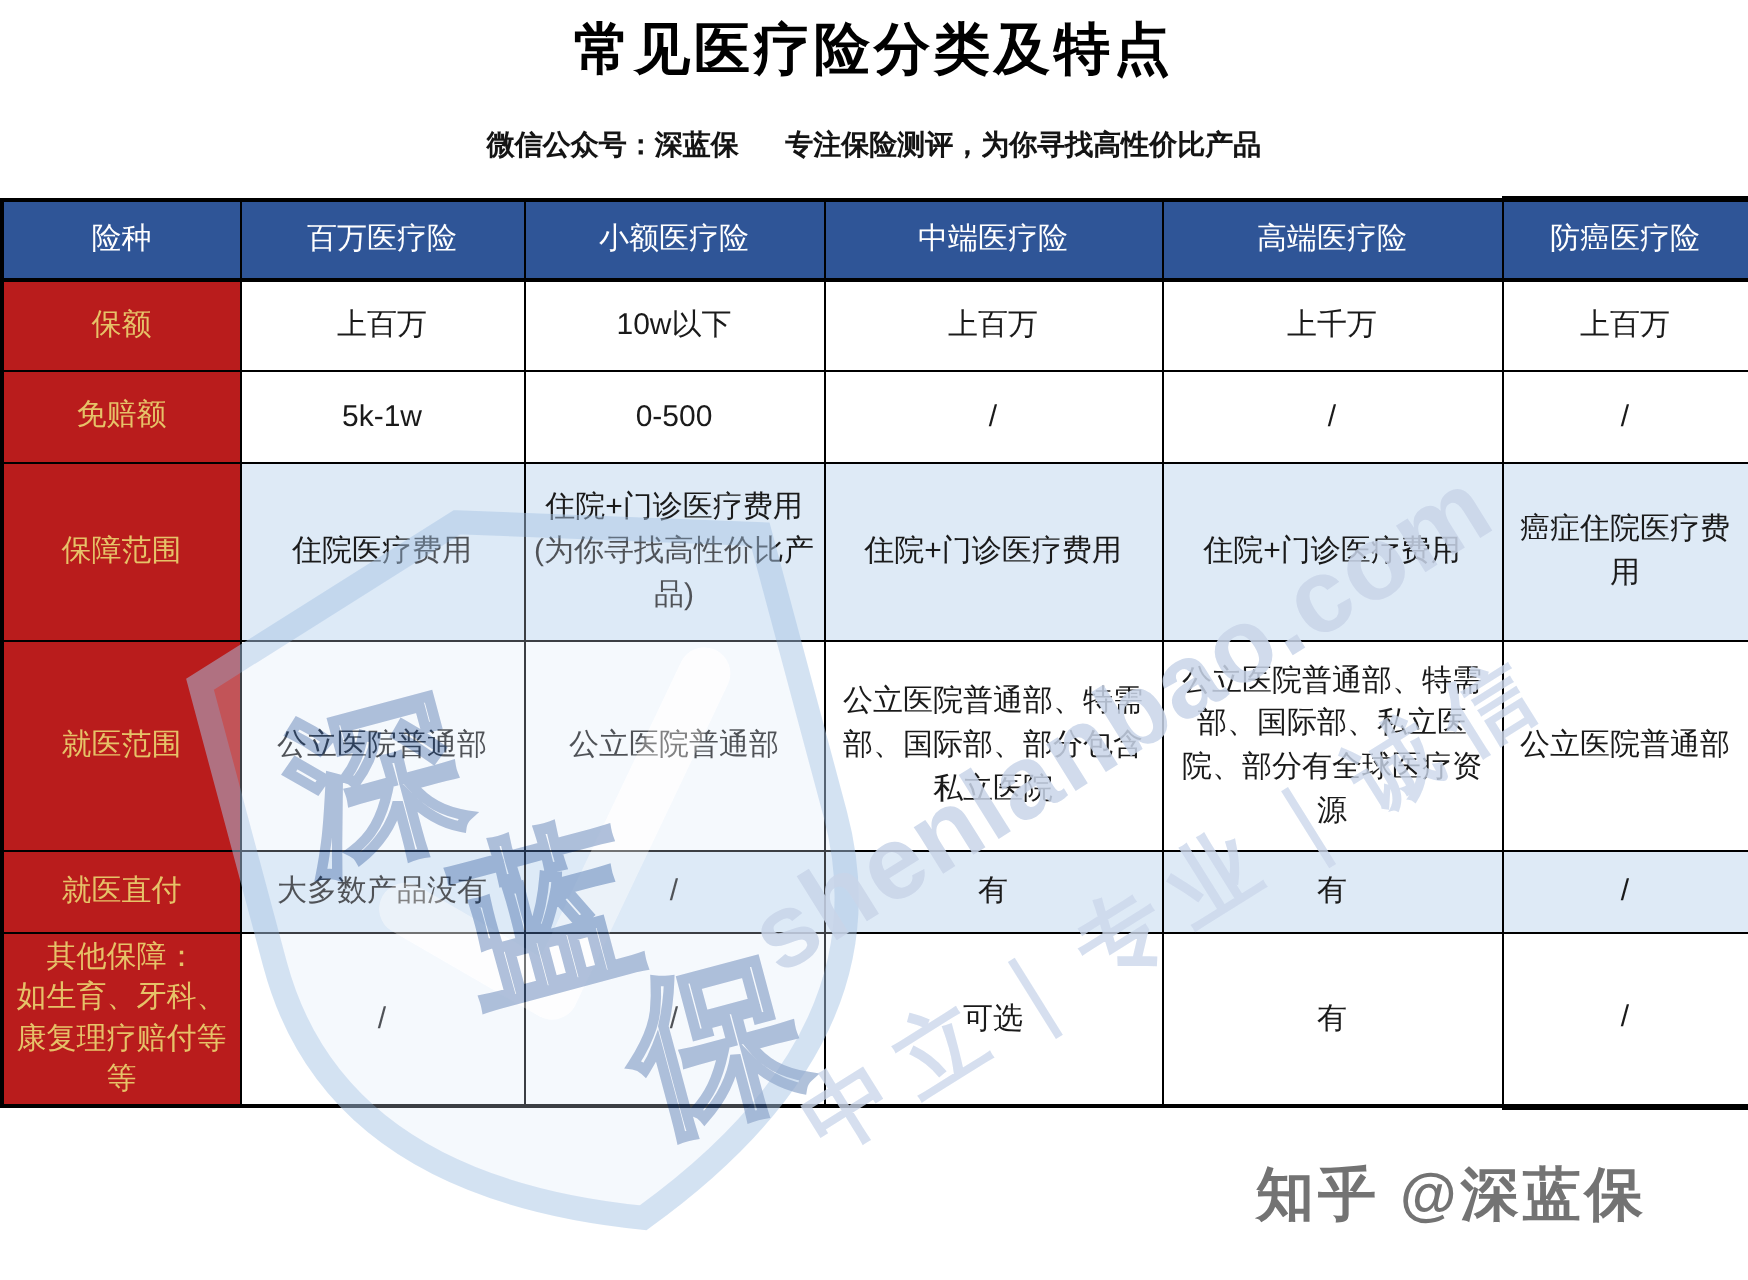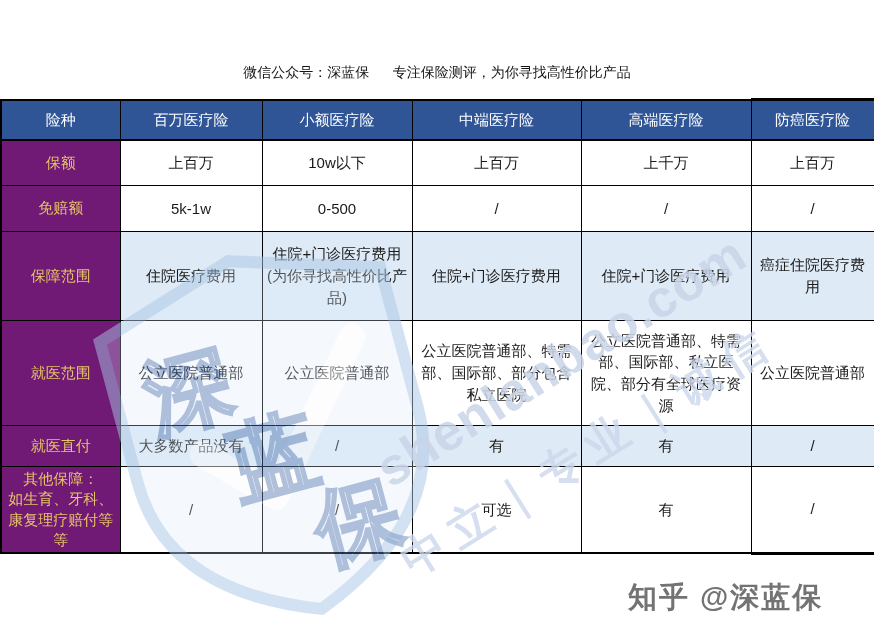--- a/index.html
+++ b/index.html
@@ -8,38 +8,38 @@
     position:relative; width:874px; height:640px; background:#ffffff;
     overflow:hidden; font-family:"Liberation Sans","DejaVu Sans",sans-serif;
   }
   .title {
     position:absolute; top:6px; left:0; width:100%;
     text-align:center; font-size:28px; font-weight:bold; color:#000;
     letter-spacing:2px;
   }
   .subtitle {
     position:absolute; top:64px; left:0; width:100%;
-    text-align:center; font-size:14px; color:#141414; white-space:pre;
+    text-align:center; font-size:14px; color:#141414; white-space:pre;font-weight:bold;
   }
   table.ins {
     position:absolute; top:98px; left:0; width:874px;
     border-collapse:collapse; table-layout:fixed;
     border:2px solid #000;
   }
   .ins th, .ins td {
     border:1px solid #000; text-align:center; vertical-align:middle;
     font-size:15px; color:#1a1a1a; padding:2px 4px; line-height:1.45;
     overflow:hidden;
   }
   .ins th {
     background:#2F5597; color:#ffffff; font-weight:normal;
     border-bottom:2px solid #000;
   }
   .ins td.row-label {
-    background:#701a75; color:#E6C268; white-space:pre-line; line-height:1.35;margin-top:45px;
+    background:#b91c1c; color:#E6C268; white-space:pre-line; line-height:1.35;margin-top:45px;
   }
   .ins tr.alt td:not(.row-label) { background:#DEEAF6; }
   .ins .hl { border-left:1px solid #3b82f6; border-right:3px solid #000; }
   .ins thead .hl { border-top:3px solid #000; }
   .ins tr.last .hl { border-bottom:3px solid #000; }
 
   .wm { position:absolute; pointer-events:none; user-select:none; }
   .wm-domain {
     left:365px; top:448px; transform:rotate(-32deg); transform-origin:0 0;
     font-size:52px; font-weight:bold; color:#c9d5e9; opacity:.85;
@@ -55,20 +55,21 @@
     left:628px; top:578px; font-size:29px; font-weight:bold;
     color:#737373; letter-spacing:2px; white-space:nowrap;
     text-shadow:1px 1px 0 #ffffff;
   }
 </style>
 </head>
 <body>
 
 <div class="page">
 
+  <div class="title">常见医疗险分类及特点</div>
   <div class="subtitle">微信公众号：深蓝保      专注保险测评，为你寻找高性价比产品</div>
 
   <table class="ins">
     <colgroup>
       <col style="width:119px">
         <col style="width:142px">
         <col style="width:150px">
       <col style="width:169px">
         <col style="width:170px">
         <col style="width:124px">

